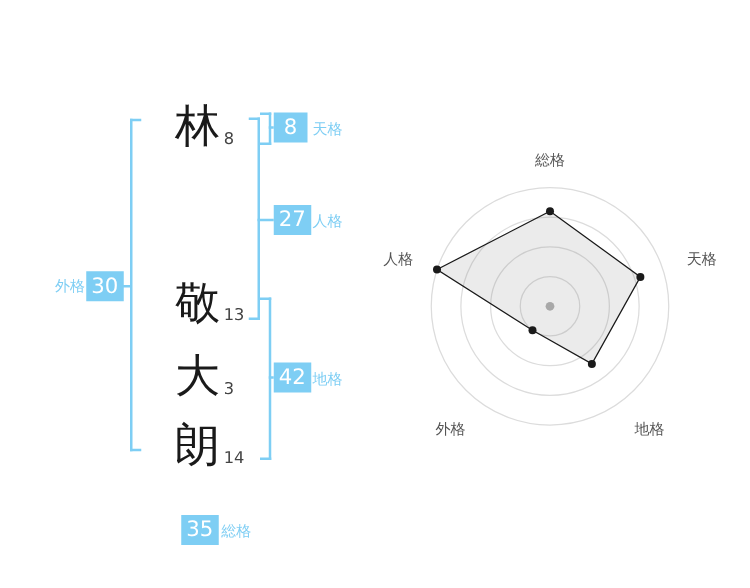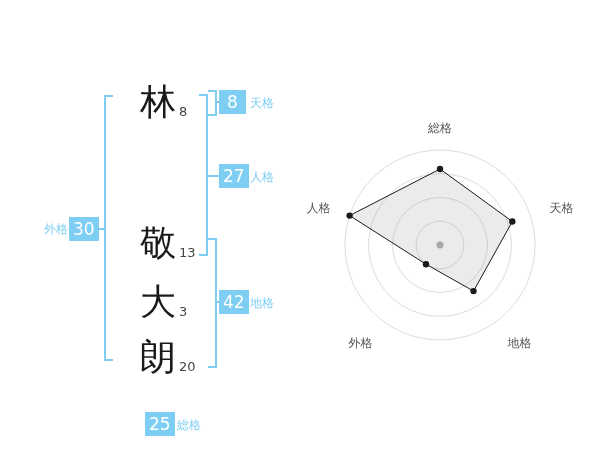--- a/index.html
+++ b/index.html
@@ -47,39 +47,39 @@
   <div class="name-char" style="left:140px;top:225px">
     <span class="char">敬</span>
     <span class="strokes">13</span>
   </div>
   <div class="name-char" style="left:140px;top:284px">
     <span class="char">大</span>
     <span class="strokes">3</span>
   </div>
   <div class="name-char" style="left:140px;top:339px">
     <span class="char">朗</span>
-    <span class="strokes">20</span>
+    <span class="strokes">14</span>
   </div>
 
   <div class="bracket open-left" style="left:208px;top:90px;height:22px"></div>
   <div class="hline" style="left:215px;top:101px;width:4px"></div>
   <span class="badge" style="left:219px;top:90px">8</span>
   <span class="kaku-label" style="left:250px;top:97px">天格</span>
 
   <div class="bracket open-left" style="left:199px;top:94px;height:158px"></div>
   <div class="hline" style="left:206px;top:175px;width:13px"></div>
   <span class="badge" style="left:219px;top:164px">27</span>
   <span class="kaku-label" style="left:250px;top:171px">人格</span>
 
   <div class="bracket open-left" style="left:208px;top:238px;height:126px"></div>
   <div class="hline" style="left:215px;top:301px;width:4px"></div>
   <span class="badge" style="left:219px;top:290px">42</span>
   <span class="kaku-label" style="left:250px;top:297px">地格</span>
 
-  <span class="badge" style="left:145px;top:412px">25</span>
+  <span class="badge" style="left:145px;top:412px">35</span>
   <span class="kaku-label" style="left:177px;top:419px">総格</span>
 
   <svg class="radar" style="left:298px;top:100px" width="290" height="290" viewBox="0 0 290 290">
       <circle cx="142" cy="145" r="95.0" class="ring"></circle>
       <circle cx="142" cy="145" r="71.3" class="ring"></circle>
       <circle cx="142" cy="145" r="47.5" class="ring"></circle>
       <circle cx="142" cy="145" r="23.8" class="ring"></circle>
       <circle cx="142" cy="145" r="3.5" class="center-dot"></circle>
       <polygon points="142.0,69.0 214.3,121.5 175.5,191.1 128.0,164.2 51.6,115.6" class="radar-polygon"></polygon>
       <circle cx="142.0" cy="69.0" r="3.2" class="dot"></circle>

